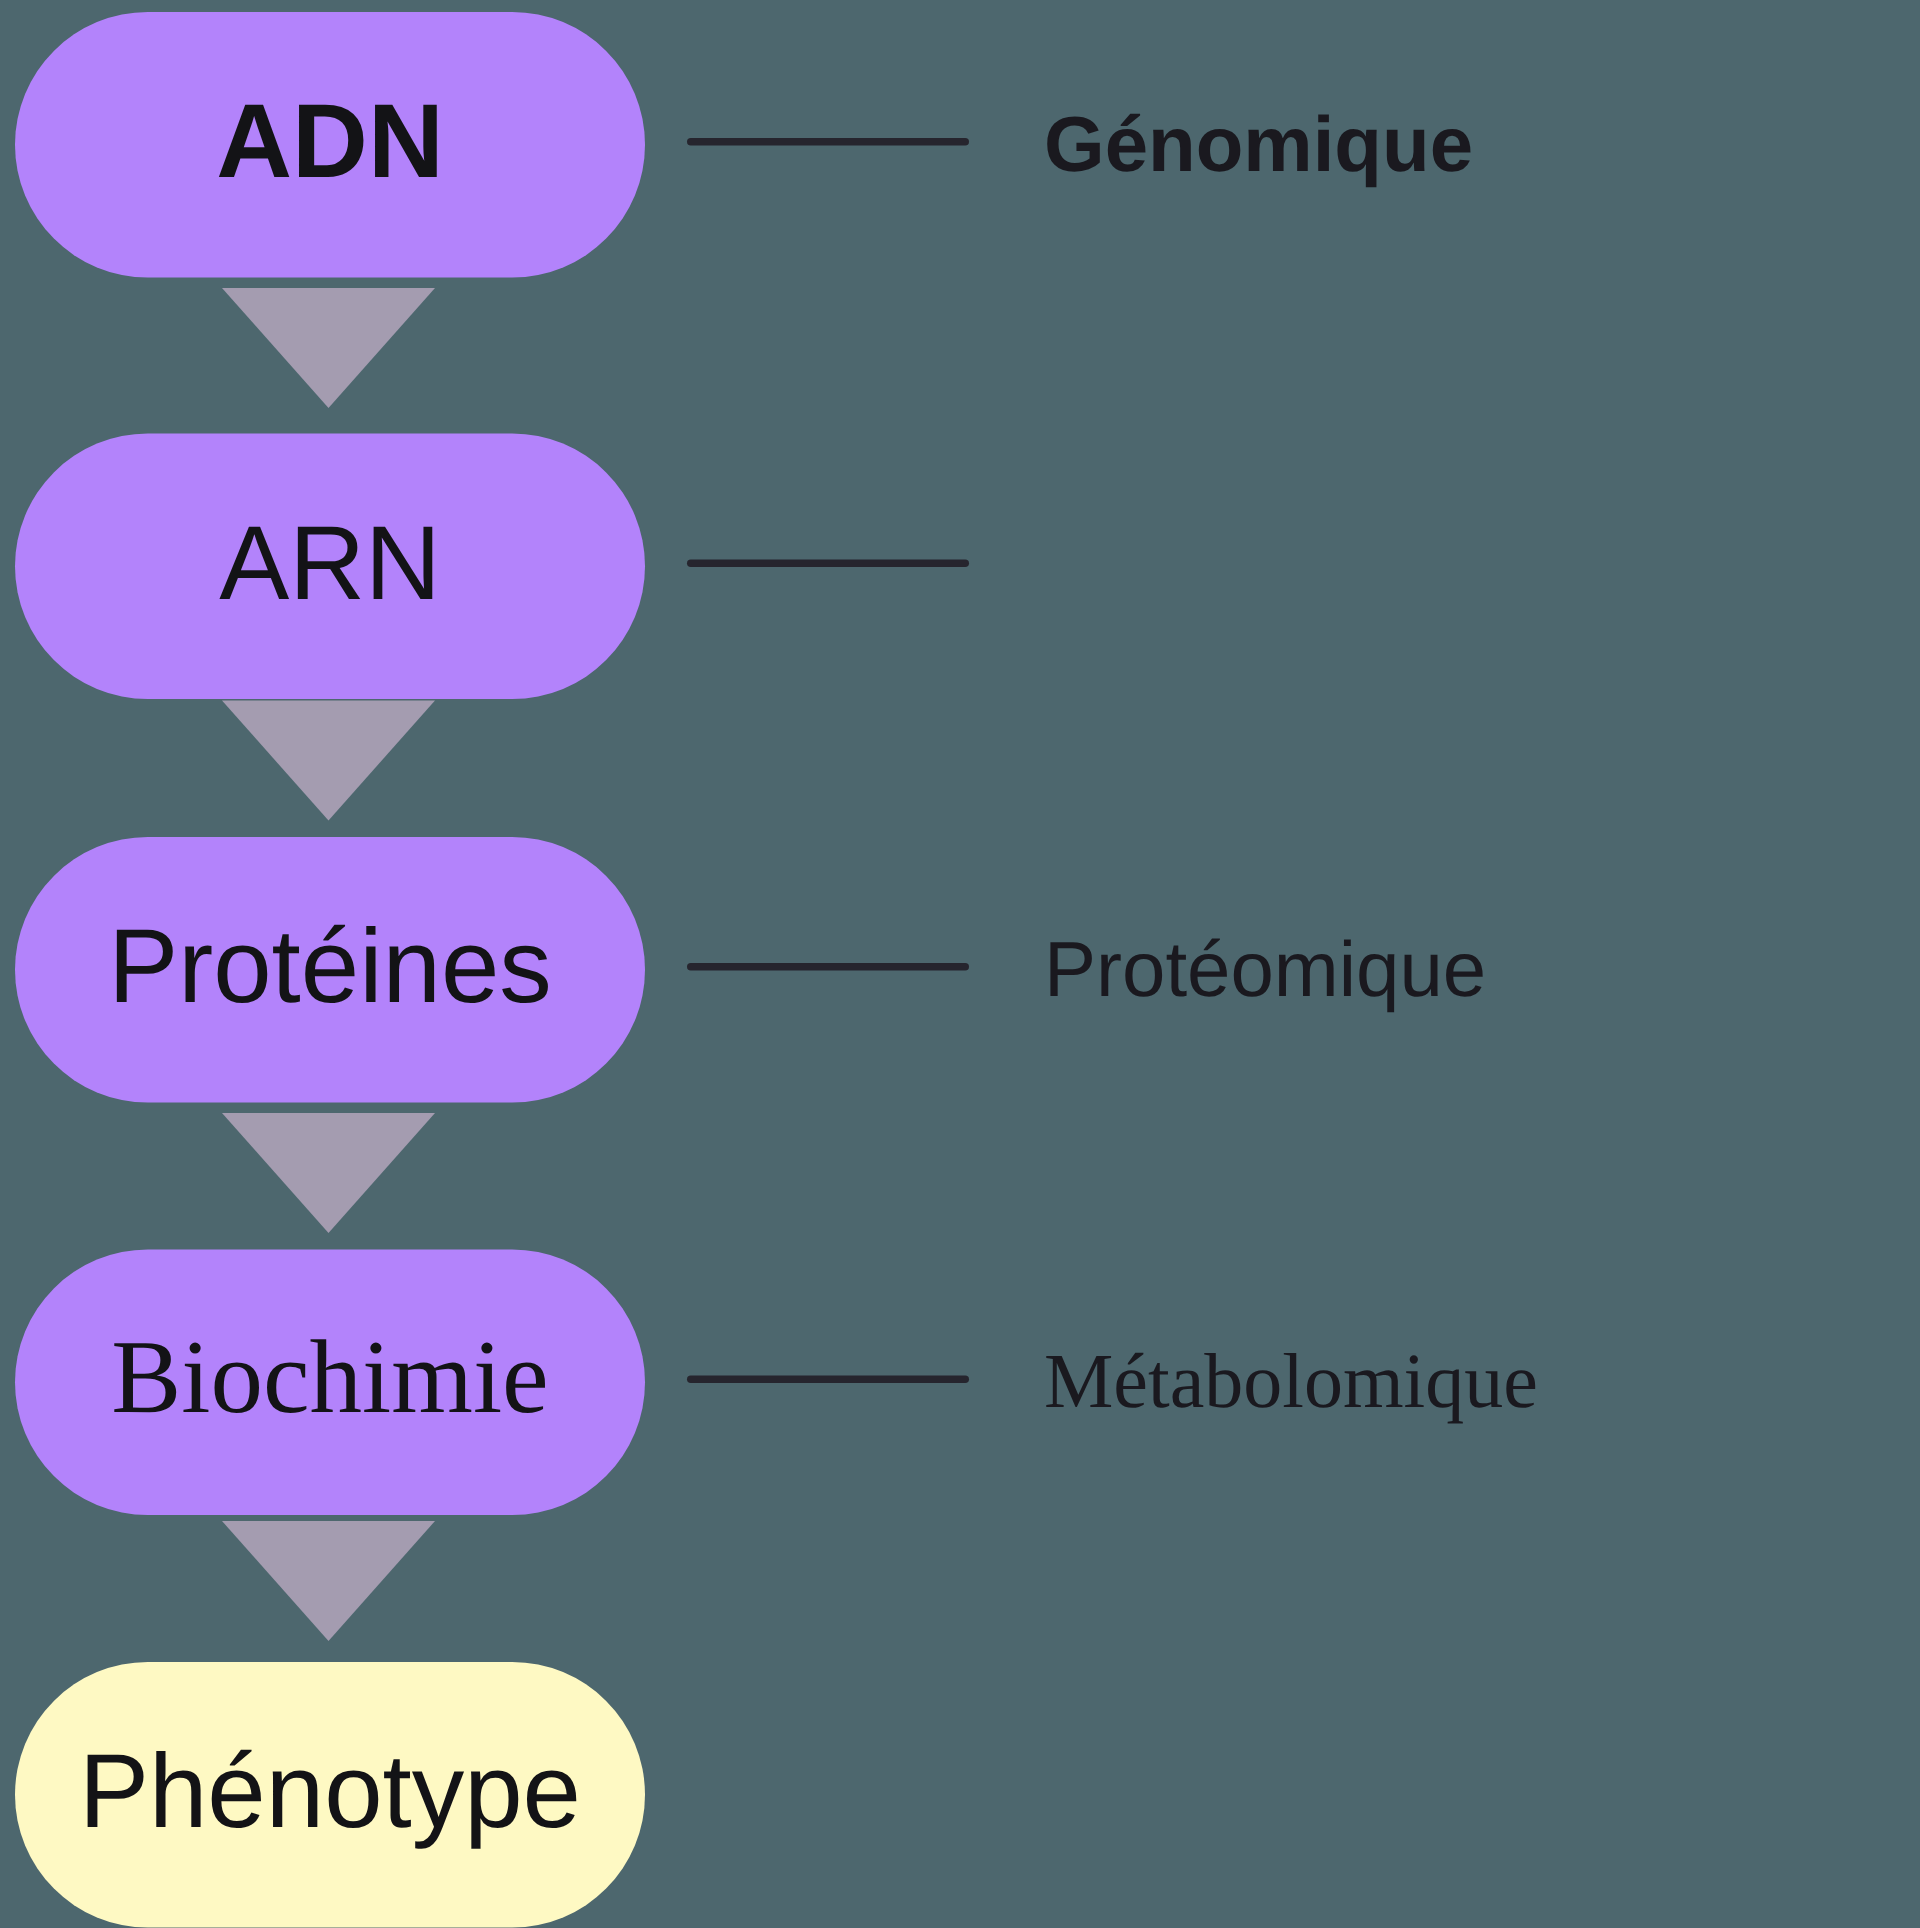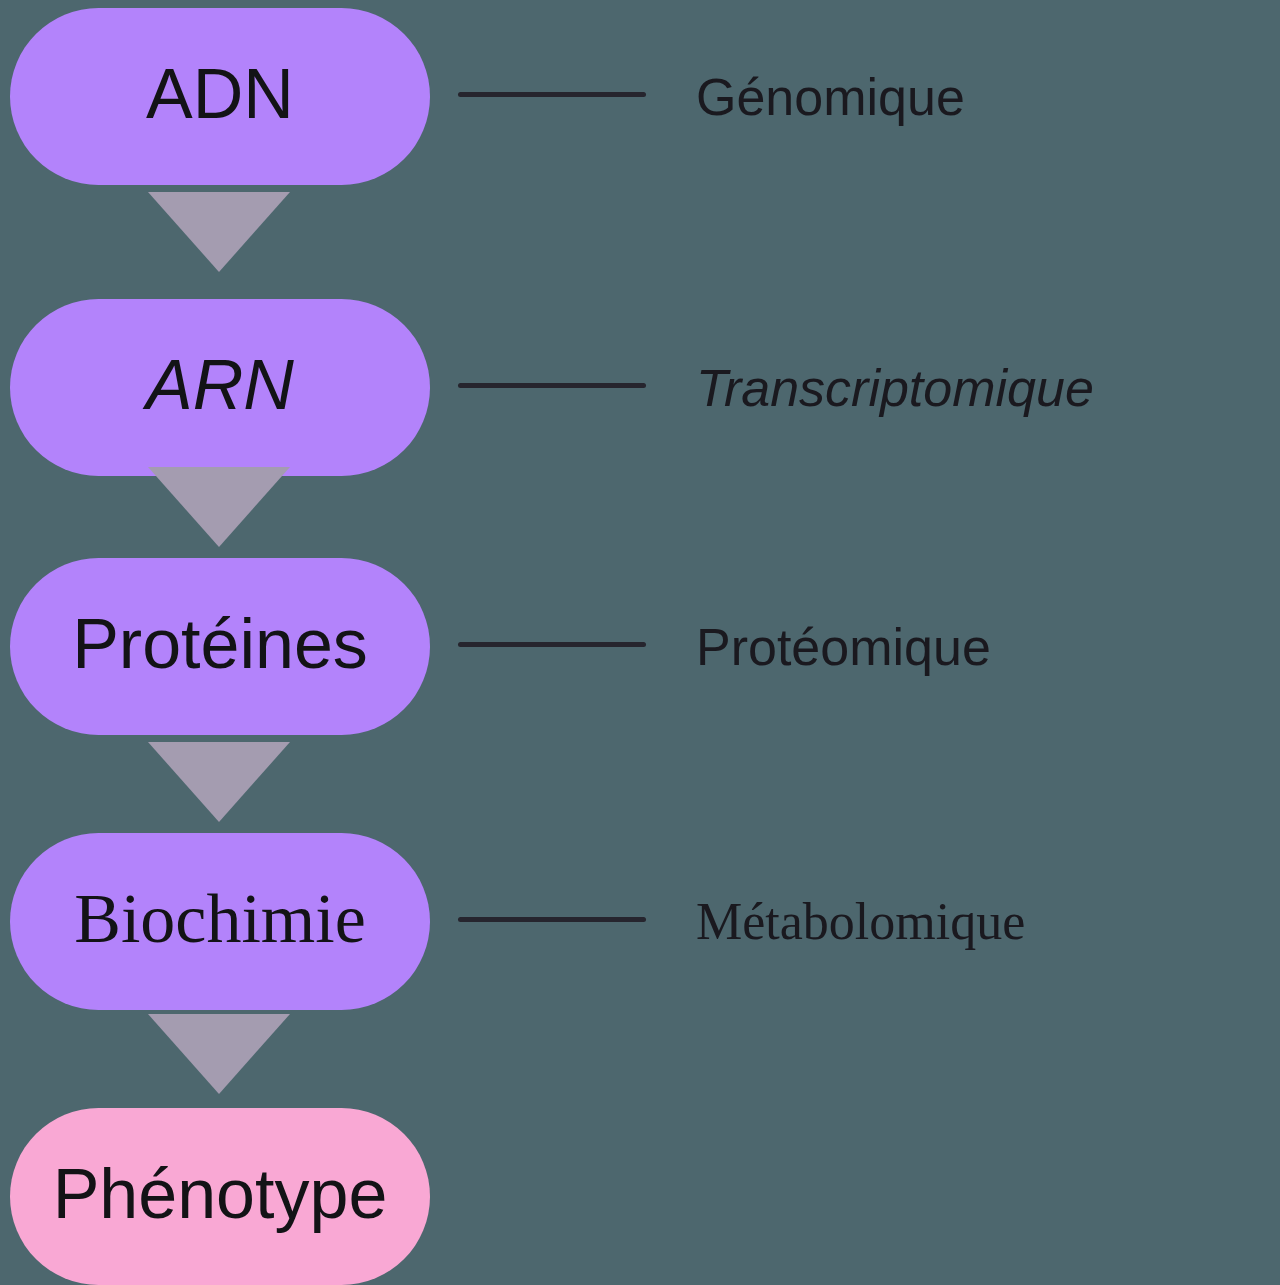--- a/index.html
+++ b/index.html
@@ -17,40 +17,40 @@
     position: relative;
     width: 1280px;
     height: 1285px;
   }
   .row {
     position: absolute;
     left: 0;
     width: 1280px;
     height: 177px;
   }
-  .row-0 { top: 8px; }
-  .row-1 { top: 299px; font-style: italic; }
+  .row-0 { top: 8px; font-weight: bold; }
+  .row-1 { top: 289px; }
   .row-2 { top: 558px; }
   .row-3 { top: 833px; font-family: Liberation Serif, serif; }
   .row-4 { top: 1108px; }
 
   .pill {
     position: absolute;
     left: 10px;
     top: 0;
     width: 420px;
     height: 177px;
     border-radius: 89px;
     background: #b383fb;
     display: flex;
     align-items: center;
     justify-content: center;
   }
   .pill.phenotype {
-    background: #f9a8d4;
+    background: #fef9c3;
   }
   .pill .node-text {
     font-size: 70px;
     line-height: 1;
     color: #131316;
     letter-spacing: 0px;
     padding-bottom: 6px;
   }
 
   .link-line {
@@ -103,21 +103,20 @@
     <div class="omic-label">Génomique</div>
   </section>
 
   <div class="down-arrow arrow-0"></div>
 
   <section class="row row-1">
     <div class="pill">
       <span class="node-text">ARN</span>
     </div>
     <div class="link-line"></div>
-    <div class="omic-label">Transcriptomique</div>
   </section>
 
   <div class="down-arrow arrow-1"></div>
 
   <section class="row row-2">
     <div class="pill">
       <span class="node-text">Protéines</span>
     </div>
     <div class="link-line"></div>
     <div class="omic-label">Protéomique</div>

